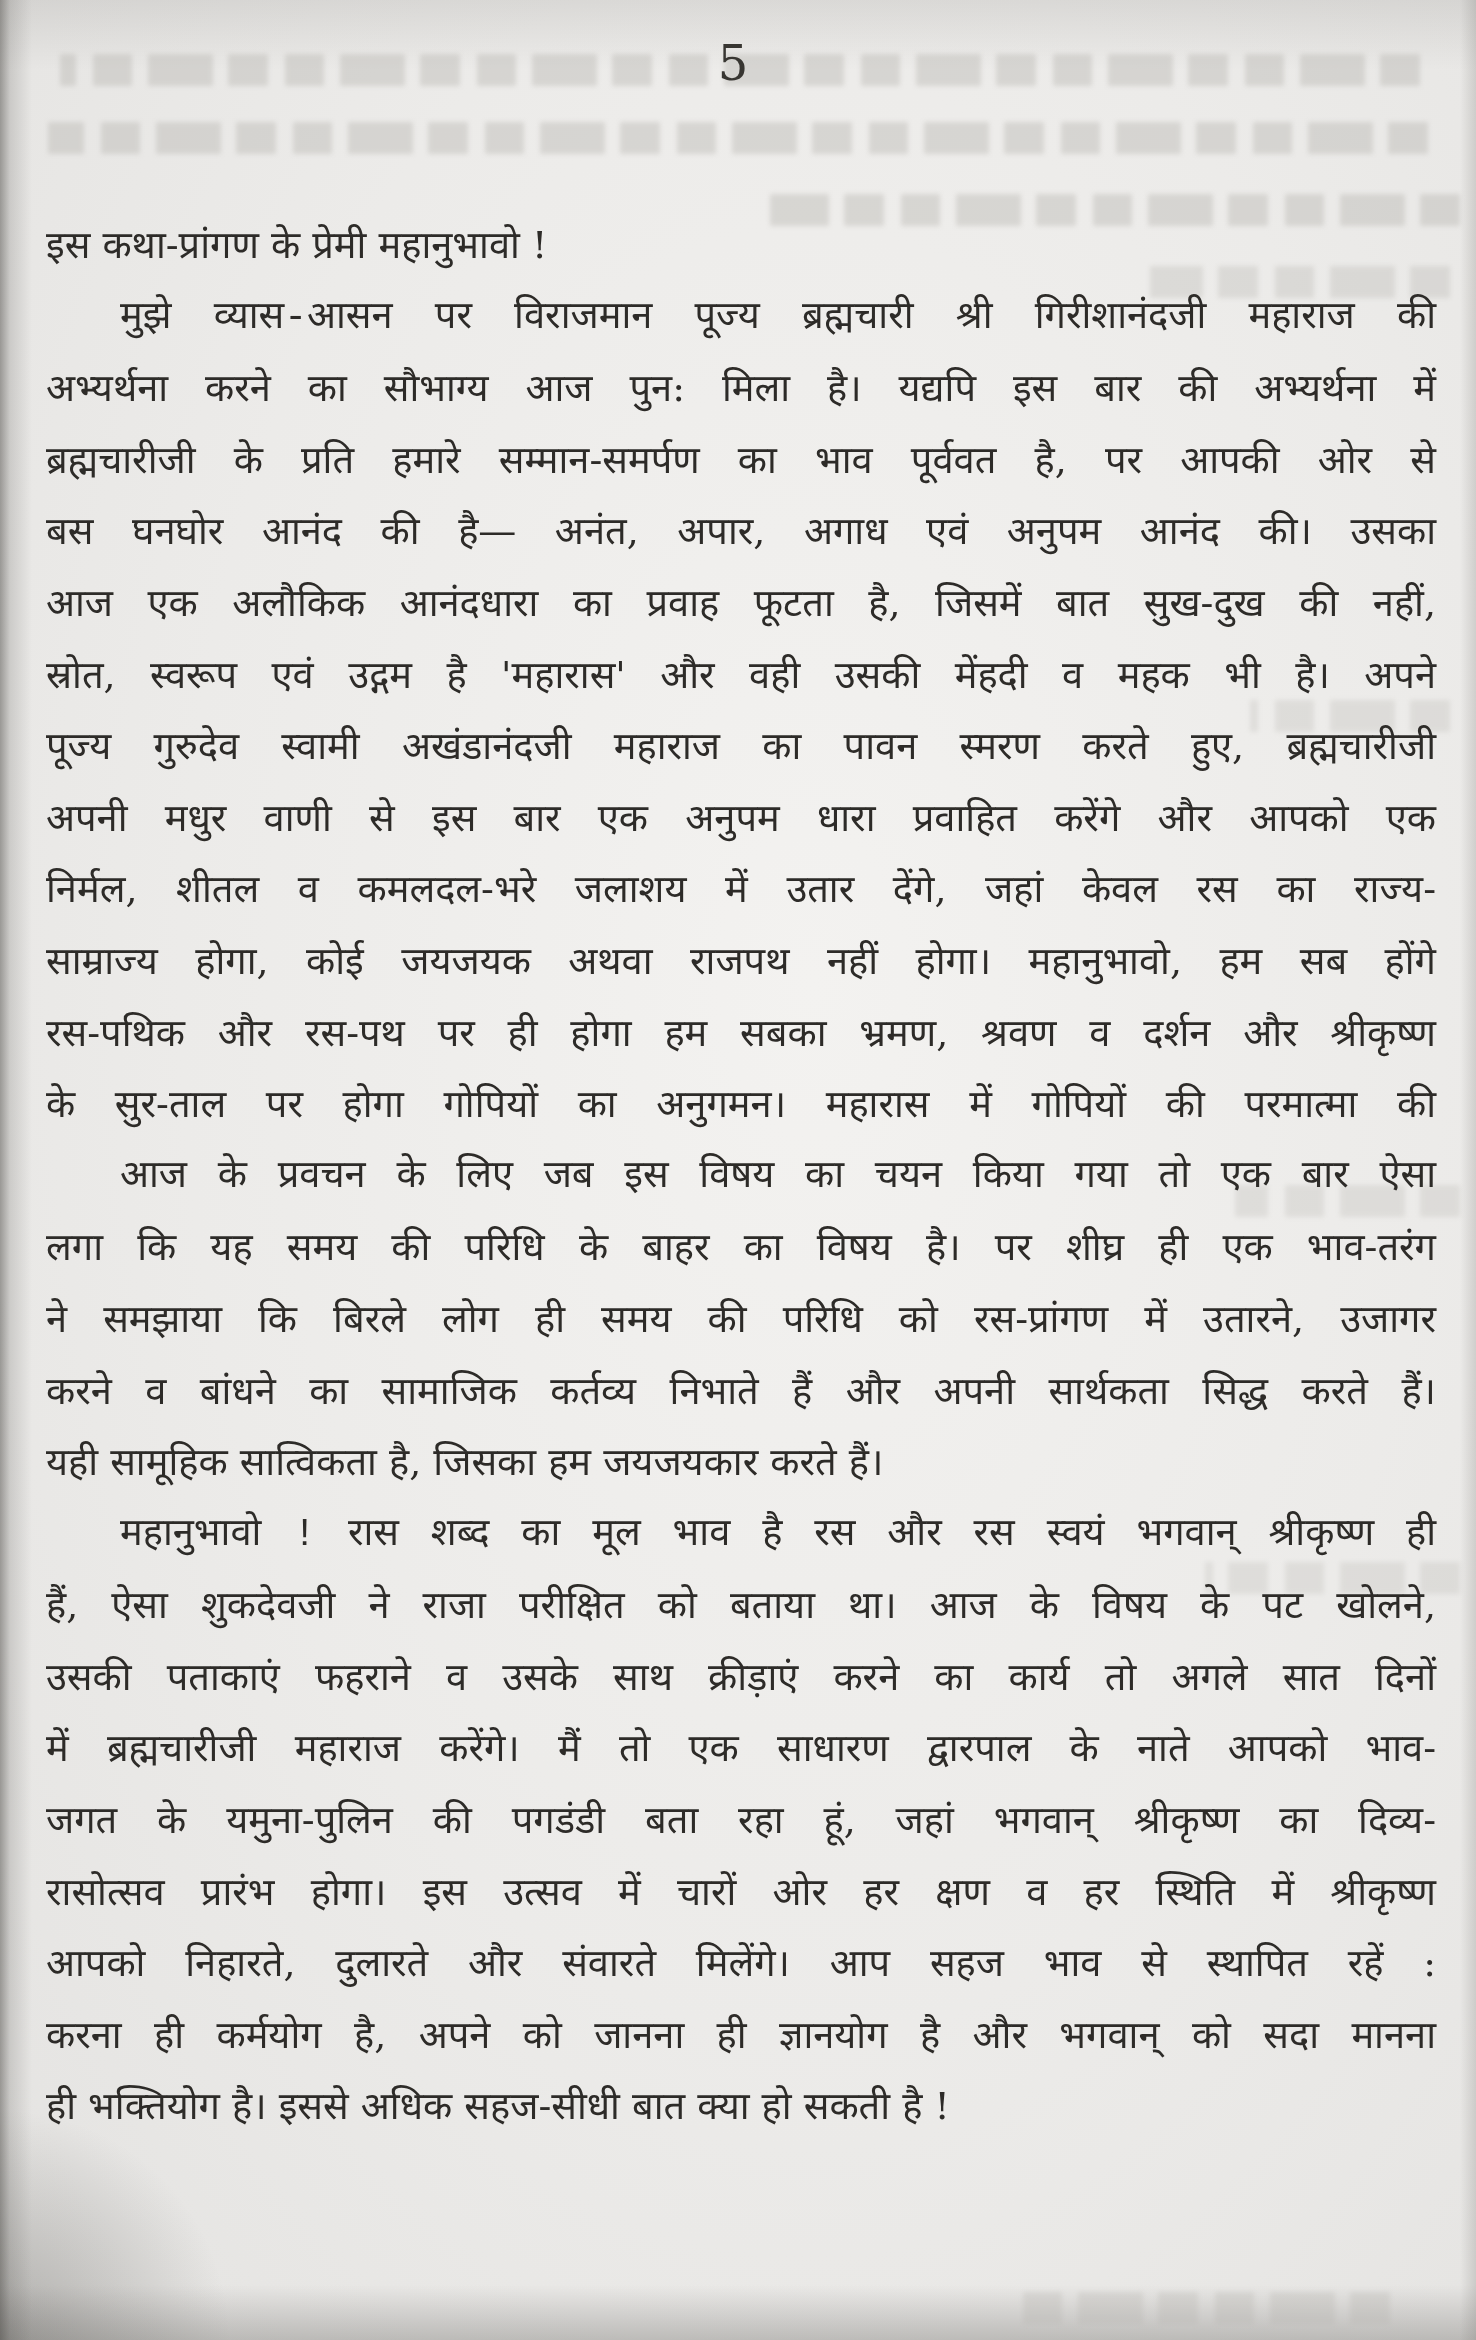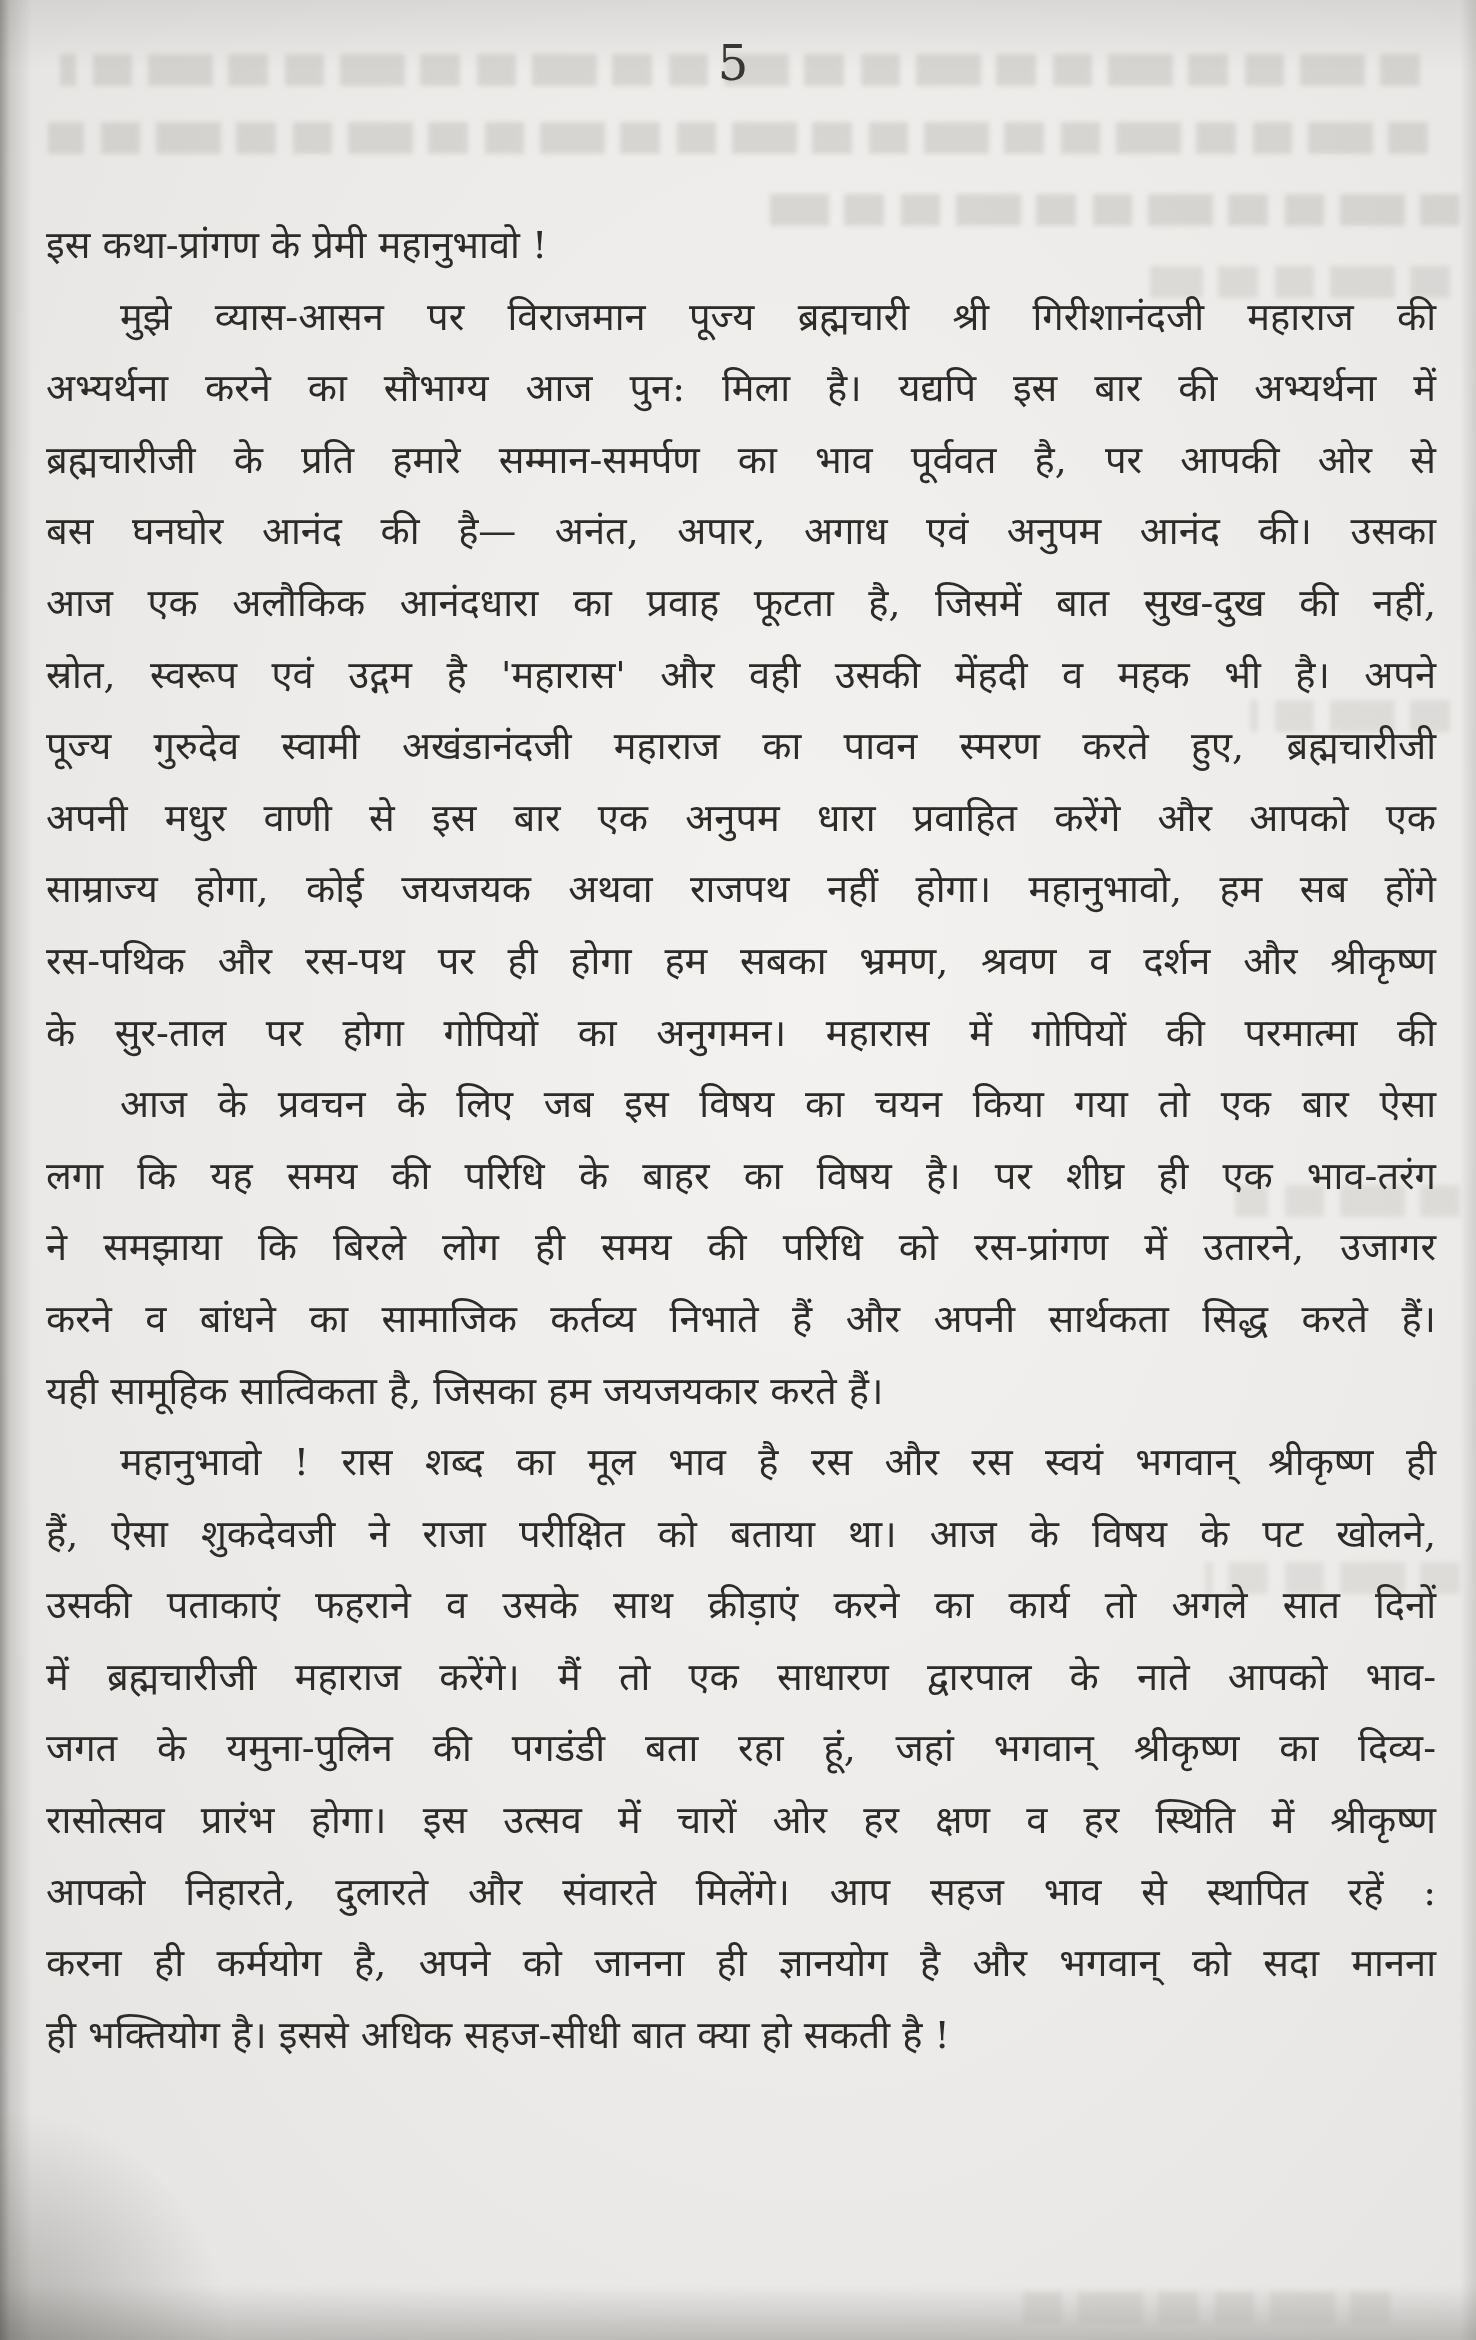--- a/index.html
+++ b/index.html
@@ -50,20 +50,21 @@
   .line {
     text-align: justify;
     text-align-last: justify;
   }
   .line.nj {
     text-align: right;
     text-align-last: left;
   }
   .line.ind {
     text-indent: 74px;
+    font-family: Liberation Mono, monospace;
   }
 
   
   .ghost {
     position: absolute;
     height: 32px;
     filter: blur(2.5px);
     opacity: 0.38;
     z-index: 1;
     background: repeating-linear-gradient(90deg,
@@ -92,20 +93,21 @@
   <div class="page-text">
       <div class="line nj">इस कथा-प्रांगण के प्रेमी महानुभावो !</div>
       <div class="line ind">मुझे व्यास-आसन पर विराजमान पूज्य ब्रह्मचारी श्री गिरीशानंदजी महाराज की</div>
       <div class="line">अभ्यर्थना करने का सौभाग्य आज पुन: मिला है। यद्यपि इस बार की अभ्यर्थना में</div>
       <div class="line">ब्रह्मचारीजी के प्रति हमारे सम्मान-समर्पण का भाव पूर्ववत है, पर आपकी ओर से</div>
       <div class="line">बस घनघोर आनंद की है— अनंत, अपार, अगाध एवं अनुपम आनंद की। उसका</div>
       <div class="line">आज एक अलौकिक आनंदधारा का प्रवाह फूटता है, जिसमें बात सुख-दुख की नहीं,</div>
       <div class="line">स्रोत, स्वरूप एवं उद्गम है 'महारास' और वही उसकी मेंहदी व महक भी है। अपने</div>
       <div class="line">पूज्य गुरुदेव स्वामी अखंडानंदजी महाराज का पावन स्मरण करते हुए, ब्रह्मचारीजी</div>
       <div class="line">अपनी मधुर वाणी से इस बार एक अनुपम धारा प्रवाहित करेंगे और आपको एक</div>
+      <div class="line">निर्मल, शीतल व कमलदल-भरे जलाशय में उतार देंगे, जहां केवल रस का राज्य-</div>
       <div class="line">साम्राज्य होगा, कोई जयजयक अथवा राजपथ नहीं होगा। महानुभावो, हम सब होंगे</div>
       <div class="line">रस-पथिक और रस-पथ पर ही होगा हम सबका भ्रमण, श्रवण व दर्शन और श्रीकृष्ण</div>
       <div class="line">के सुर-ताल पर होगा गोपियों का अनुगमन। महारास में गोपियों की परमात्मा की</div>
       <div class="line ind">आज के प्रवचन के लिए जब इस विषय का चयन किया गया तो एक बार ऐसा</div>
       <div class="line">लगा कि यह समय की परिधि के बाहर का विषय है। पर शीघ्र ही एक भाव-तरंग</div>
       <div class="line">ने समझाया कि बिरले लोग ही समय की परिधि को रस-प्रांगण में उतारने, उजागर</div>
       <div class="line">करने व बांधने का सामाजिक कर्तव्य निभाते हैं और अपनी सार्थकता सिद्ध करते हैं।</div>
       <div class="line nj">यही सामूहिक सात्विकता है, जिसका हम जयजयकार करते हैं।</div>
       <div class="line ind">महानुभावो ! रास शब्द का मूल भाव है रस और रस स्वयं भगवान् श्रीकृष्ण ही</div>
       <div class="line">हैं, ऐसा शुकदेवजी ने राजा परीक्षित को बताया था। आज के विषय के पट खोलने,</div>

